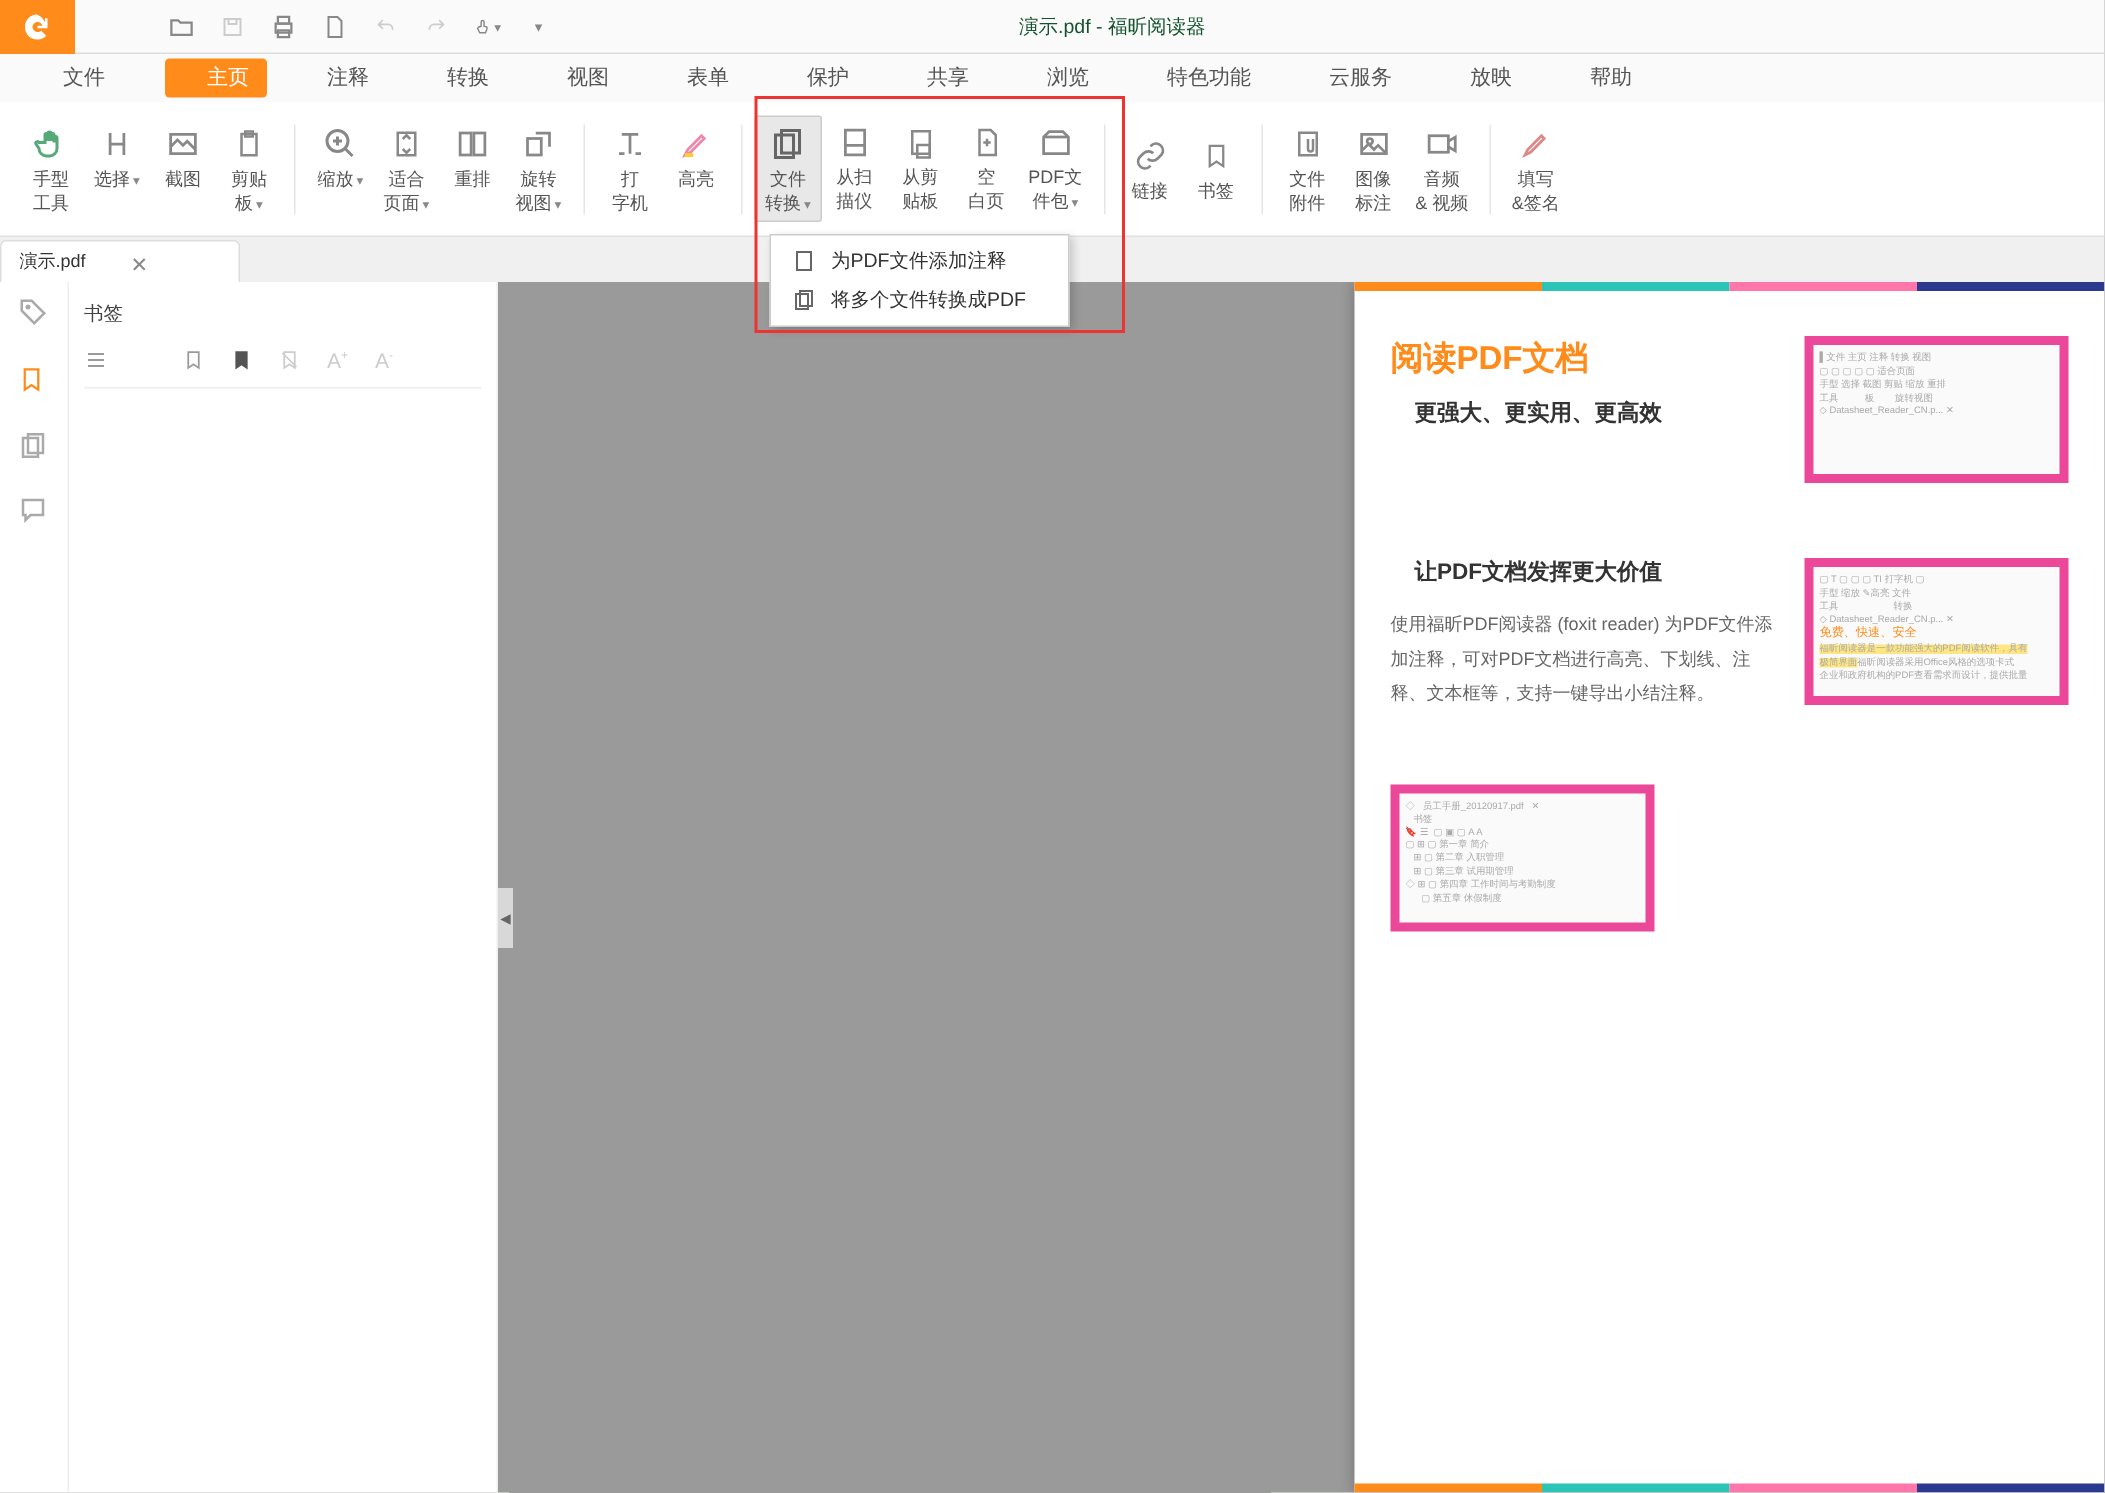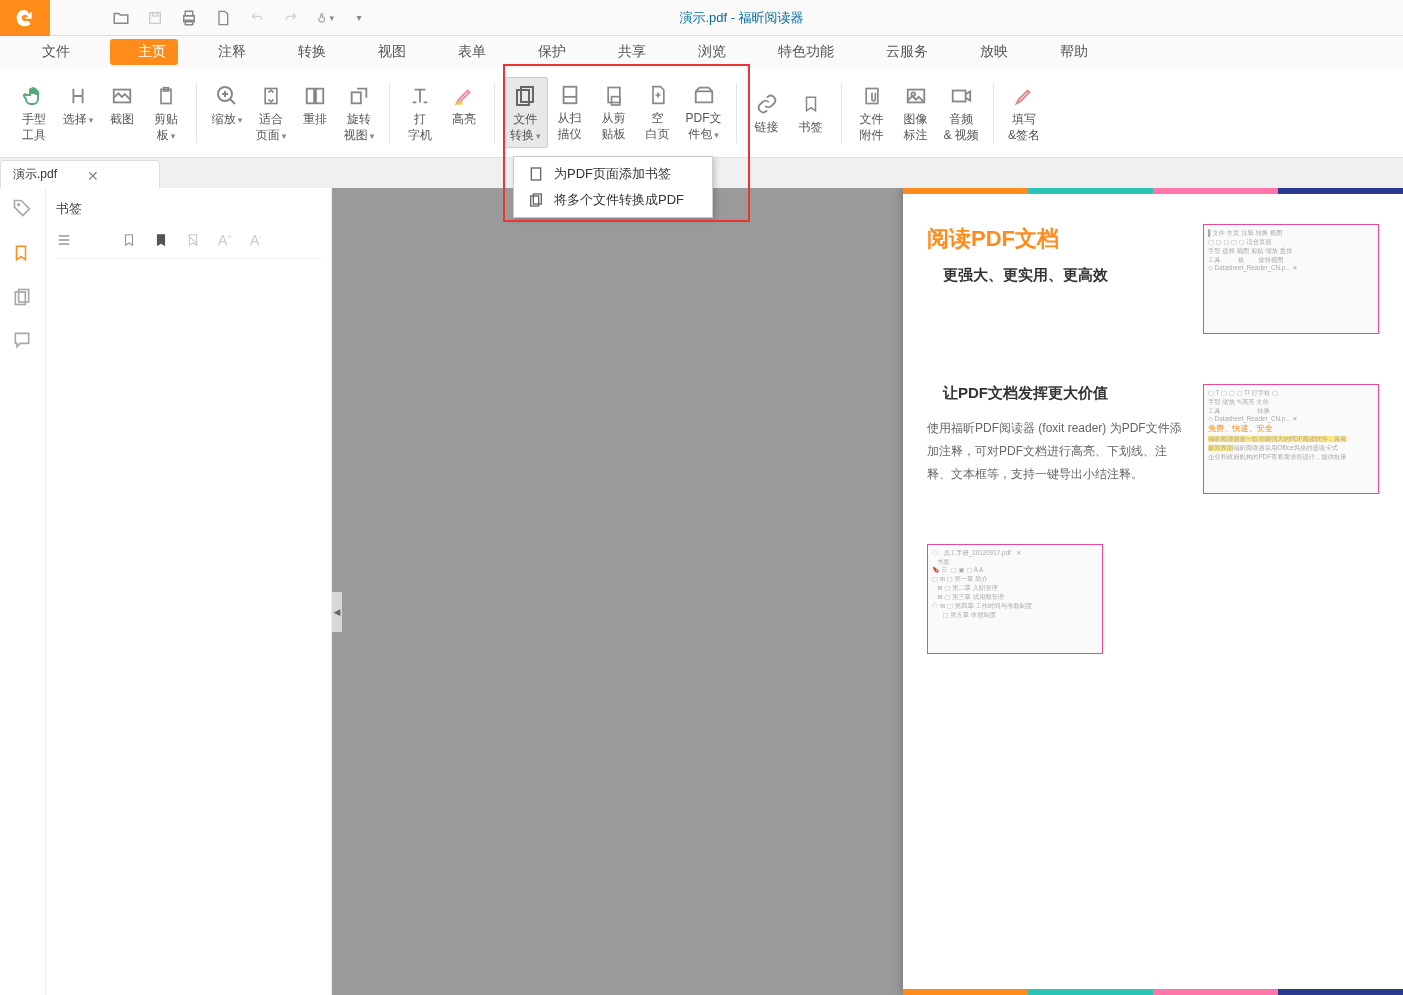--- a/index.html
+++ b/index.html
@@ -5,21 +5,21 @@
 * { box-sizing: border-box; margin: 0; padding: 0; font-family: "Microsoft YaHei", sans-serif; }
 body { background: #f5f5f5; width: 1403px; height: 995px; overflow: hidden; font-size: 12px; color: #333; }
 
 
 .titlebar { height: 36px; background: #fafafa; display: flex; align-items: center; border-bottom: 1px solid #ddd; }
 .titlebar .logo { width: 50px; height: 36px; background: #ff8c1a; display: flex; align-items: center; justify-content: center; }
 .titlebar .logo svg { fill: #fff; }
 .titlebar .spacer { width: 50px; }
 .titlebar .qat { display: flex; align-items: center; gap: 16px; padding: 0 12px; }
 .titlebar .qat .ic { width: 18px; height: 18px; display: flex; align-items: center; justify-content: center; }
-.titlebar .title { flex: 1; text-align: center; font-size: 13px; color: #0369a1; }
+.titlebar .title { flex: 1; text-align: center; font-size: 13px; color: #14532d; }
 
 
 .menutabs { height: 32px; background: #fafafa; display: flex; align-items: center; padding: 0 30px; gap: 28px; font-size: 14px; color: #555; }
 .menutabs .tab { padding: 4px 12px; cursor: pointer; }
 .menutabs .tab.active { background: #ff8c1a; color: #fff; border-radius: 3px; padding-left: 28px; }
 
 
 .ribbon { height: 90px; background: #fff; display: flex; align-items: center; padding: 0 8px; gap: 0; border-bottom: 1px solid #e0e0e0; position: relative; }
 .ribbon .grp { display: flex; align-items: flex-start; padding: 4px 4px; }
 .ribbon .btn { display: flex; flex-direction: column; align-items: center; justify-content: flex-start; padding: 4px 6px; min-width: 44px; cursor: pointer; font-size: 12px; color: #555; line-height: 1.3; text-align: center; }
@@ -57,21 +57,21 @@
 
 .page { background: #fff; width: 500px; height: 100%; box-shadow: -2px 0 8px rgba(0,0,0,0.2); padding: 0; position: relative; }
 .page .stripe { height: 6px; display: flex; }
 .page .stripe div { flex: 1; }
 .page .content { padding: 30px 24px; }
 .page .section { margin-bottom: 50px; display: flex; gap: 18px; align-items: flex-start; }
 .page .section .text { flex: 1; }
 .page .section h2 { color: #ff8c1a; font-size: 22px; font-weight: bold; margin-bottom: 12px; }
 .page .section h3 { color: #333; font-size: 15px; font-weight: bold; margin-bottom: 14px; margin-left: 16px; }
 .page .section p { color: #666; font-size: 12px; line-height: 1.9; }
-.page .thumb { width: 176px; height: 110px; background: #fafafa; border: 1px solid #ec4899; font-size: 7px; color: #aaa; padding: 4px; overflow: hidden; }
+.page .thumb { width: 176px; height: 98px; background: #fafafa; border: 6px solid #ec4899; font-size: 7px; color: #aaa; padding: 4px; overflow: hidden; }
 .thumb-inner { transform: scale(0.9); transform-origin: top left; }
 
 svg { display: block; }
 </style>
 </head>
 <body>
 
 <div class="titlebar">
   <div class="logo">
     <svg width="20" height="20" viewBox="0 0 24 24">
@@ -363,21 +363,21 @@
       </div>
   </div>
 
   <div class="dropdown">
     <div class="item">
       <div class="ic">
           <svg width="16" height="16" viewBox="0 0 24 24" fill="none" stroke="#666" stroke-width="2">
             <rect x="5" y="3" width="14" height="18"></rect>
           </svg>
         </div>
-      <span>为PDF页面添加书签</span>
+      <span>为PDF文件添加注释</span>
     </div>
     <div class="item">
       <div class="ic">
           <svg width="16" height="16" viewBox="0 0 24 24" fill="none" stroke="#666" stroke-width="2">
             <rect x="4" y="6" width="12" height="15"></rect>
             <rect x="8" y="3" width="12" height="15"></rect>
           </svg>
         </div>
       <span>将多个文件转换成PDF</span>
     </div>

